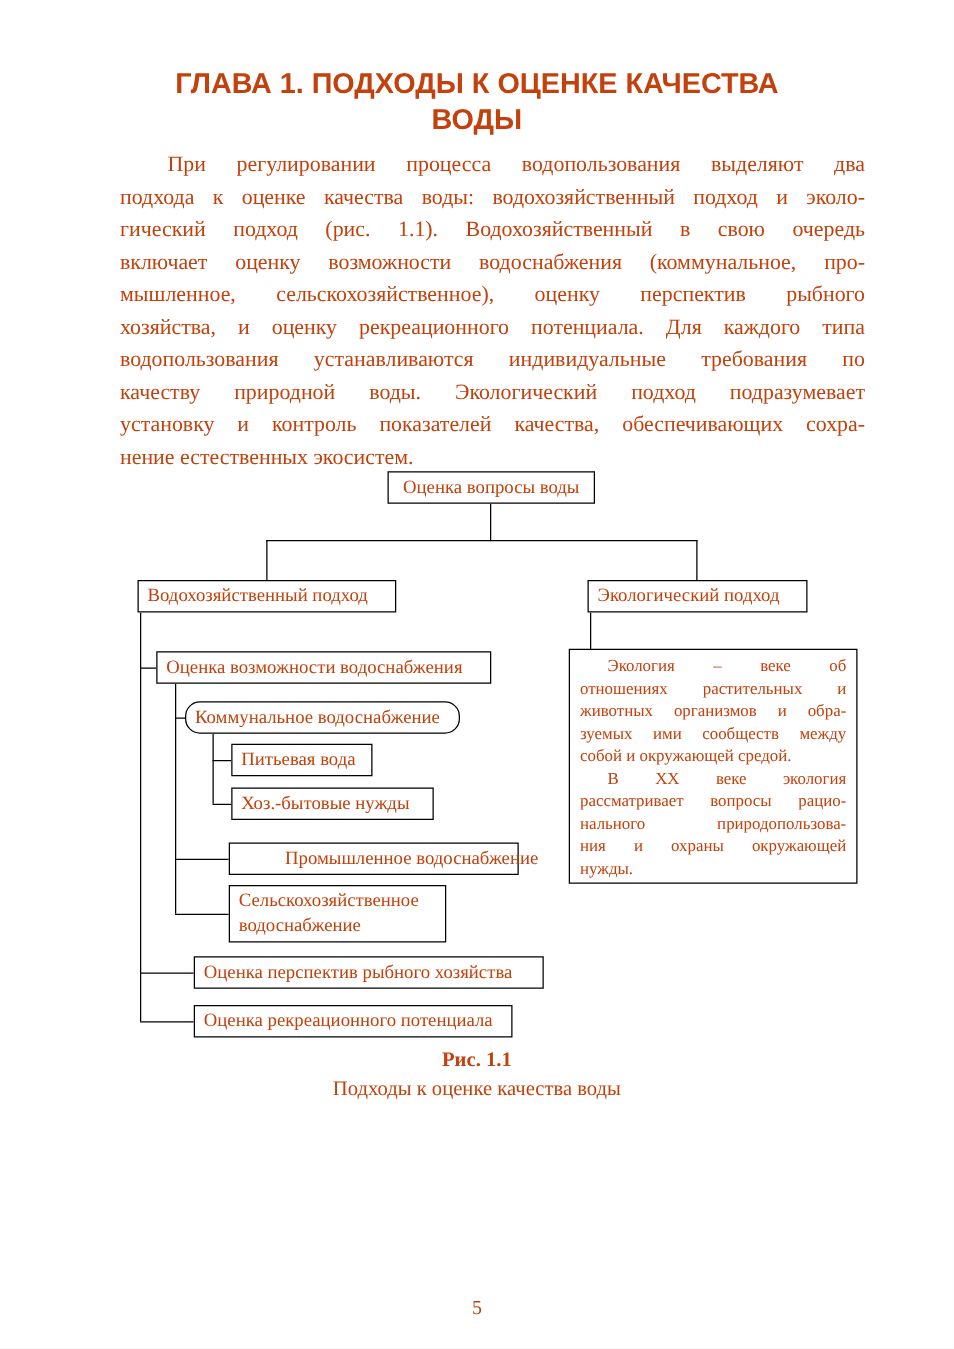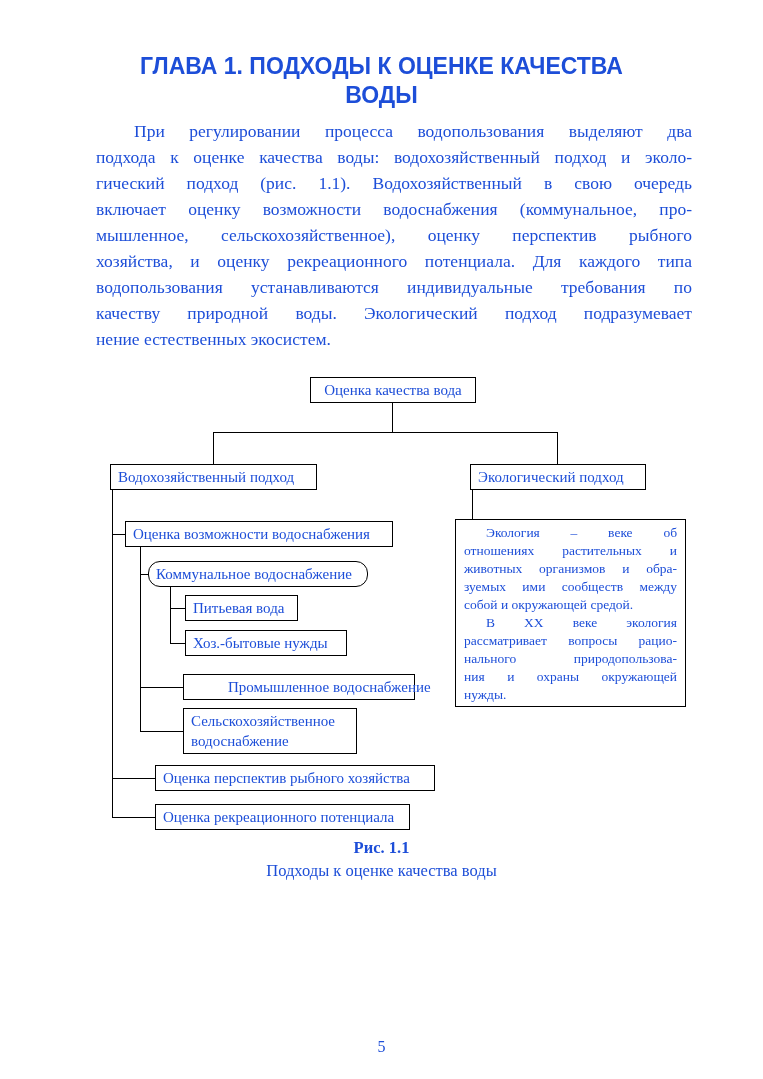--- a/index.html
+++ b/index.html
@@ -2,21 +2,21 @@
 <html><head>
 <meta charset="utf-8">
 <style>
   html, body { margin: 0; padding: 0; background: #ffffff; }
   .page {
     position: relative;
     width: 763px;
     height: 1079px;
     background: #ffffff;
     font-family: "Liberation Serif", serif;
-    color: #1d4ed8;
+    color: #c2410c;
     overflow: hidden;
     border-right: 1px solid #ececec;
     border-bottom: 1px solid #dcdcdc;
   }
 
   
   .chapter-title {
     position: absolute;
     top: 52px; left: 0; right: 0;
     margin: 0;
@@ -127,41 +127,42 @@
 
   <div class="body-text">
     <div class="bl bl-first">При регулировании процесса водопользования выделяют два</div>
     <div class="bl">подхода к оценке качества воды: водохозяйственный подход и эколо-</div>
     <div class="bl">гический подход (рис. 1.1). Водохозяйственный в свою очередь</div>
     <div class="bl">включает оценку возможности водоснабжения (коммунальное, про-</div>
     <div class="bl">мышленное, сельскохозяйственное), оценку перспектив рыбного</div>
     <div class="bl">хозяйства, и оценку рекреационного потенциала. Для каждого типа</div>
     <div class="bl">водопользования устанавливаются индивидуальные требования по</div>
     <div class="bl">качеству природной воды. Экологический подход подразумевает</div>
+    <div class="bl">установку и контроль показателей качества, обеспечивающих сохра-</div>
     <div class="bl bl-last">нение естественных экосистем.</div>
   </div>
 
   <div class="dline vl" id="ln-root-v"></div>
   <div class="dline hl" id="ln-split-h"></div>
   <div class="dline vl" id="ln-left-v"></div>
   <div class="dline vl" id="ln-right-v"></div>
   <div class="dline vl" id="ln-eco-v"></div>
   <div class="dline vl" id="ln-spine1"></div>
   <div class="dline hl" id="ln-stub-vozm"></div>
   <div class="dline hl" id="ln-stub-rybn"></div>
   <div class="dline hl" id="ln-stub-rekr"></div>
   <div class="dline vl" id="ln-spine2"></div>
   <div class="dline hl" id="ln-stub-kommun"></div>
   <div class="dline hl" id="ln-stub-prom"></div>
   <div class="dline hl" id="ln-stub-selsk"></div>
   <div class="dline vl" id="ln-spine3"></div>
   <div class="dline hl" id="ln-stub-pitev"></div>
   <div class="dline hl" id="ln-stub-khoz"></div>
 
-  <div class="dbox dbox-center" id="bx-root">Оценка качества вода</div>
+  <div class="dbox dbox-center" id="bx-root">Оценка вопросы воды</div>
   <div class="dbox" id="bx-vodokhoz">Водохозяйственный подход</div>
   <div class="dbox" id="bx-ekolog">Экологический подход</div>
   <div class="dbox" id="bx-vozm">Оценка возможности водоснабжения</div>
   <div class="dbox" id="bx-kommun">Коммунальное водоснабжение</div>
   <div class="dbox" id="bx-pitev">Питьевая вода</div>
   <div class="dbox" id="bx-khoz">Хоз.-бытовые нужды</div>
   <div class="dbox" id="bx-prom">Промышленное водоснабжение</div>
   <div class="dbox dbox-wrap" id="bx-selskhoz">Сельскохозяйственное водоснабжение</div>
   <div class="dbox" id="bx-rybn">Оценка перспектив рыбного хозяйства</div>
   <div class="dbox" id="bx-rekr">Оценка рекреационного потенциала</div>

